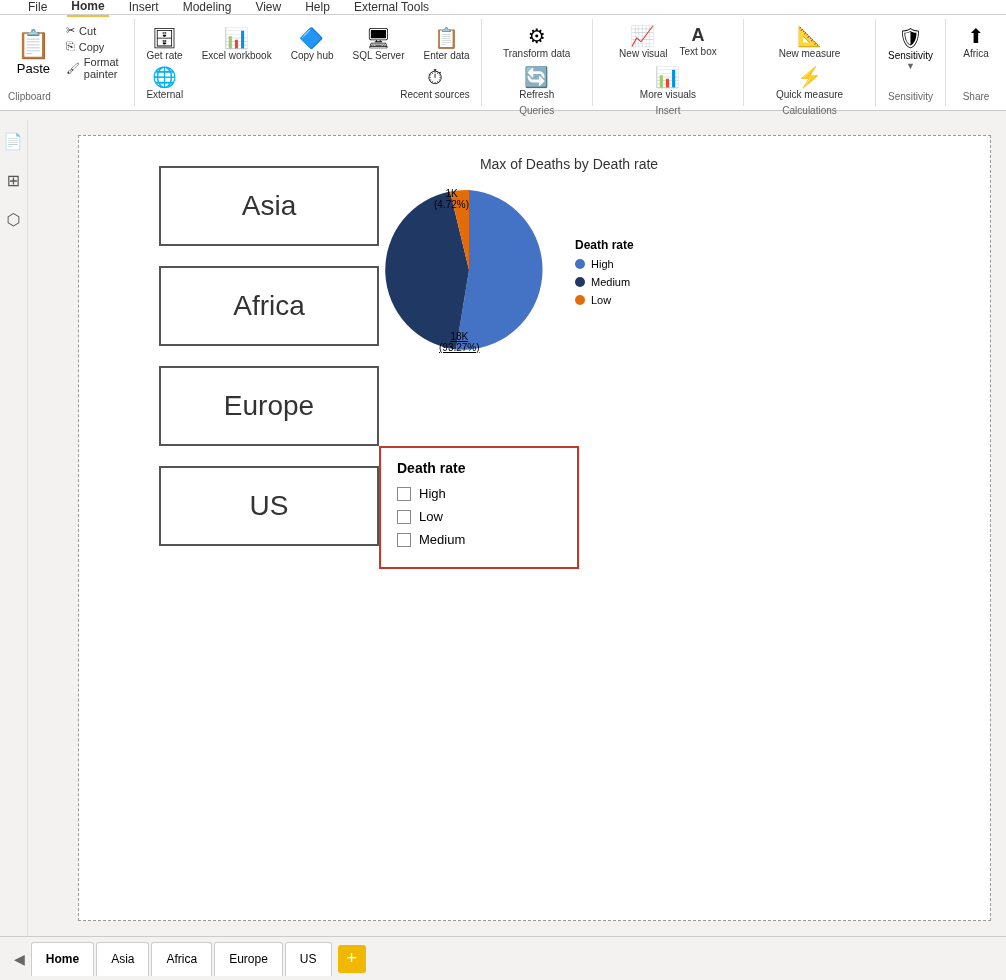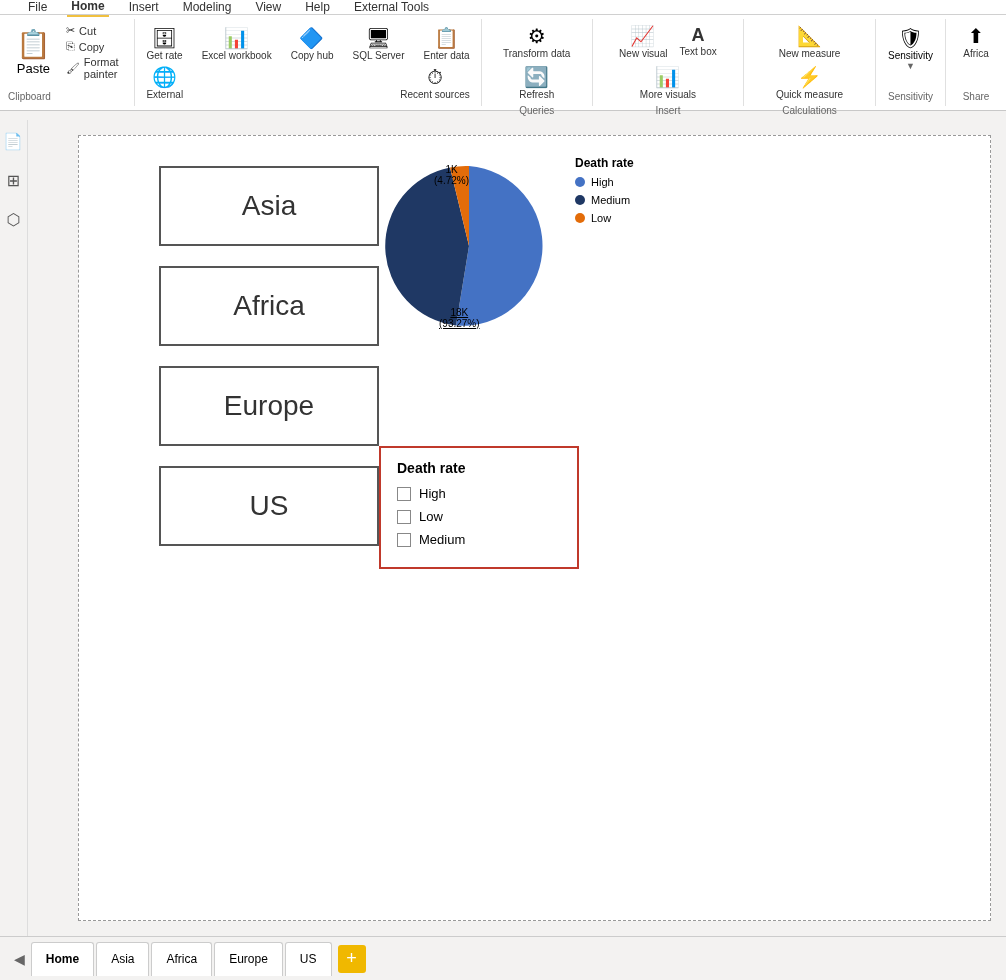--- a/index.html
+++ b/index.html
@@ -147,21 +147,21 @@
     }
     .chart-title {
       text-align: center;
       font-size: 14px;
       font-weight: 500;
       color: #333;
       margin-bottom: 8px;
     }
     .chart-body {
       display: flex;
-      align-items: flex-start;
+      align-items: center;
       gap: 16px;
     }
     .legend { display: flex; flex-direction: column; gap: 6px; }
     .legend-title { font-size: 12px; font-weight: 600; }
     .legend-item { display: flex; align-items: center; gap: 6px; font-size: 11px; }
     .legend-dot { width: 10px; height: 10px; border-radius: 50%; flex-shrink: 0; }
 
     
     .filter-box {
       position: absolute;
@@ -419,20 +419,21 @@
 
     <div class="slicer-btn" style="left:80px; top:230px; width:220px; height:80px;">
       <span>Europe</span>
     </div>
 
     <div class="slicer-btn" style="left:80px; top:330px; width:220px; height:80px;">
       <span>US</span>
     </div>
 
     <div class="chart-container">
+      <div class="chart-title">Max of Deaths by Death rate</div>
       <div class="chart-body">
 
         <div style="position:relative;">
           <svg width="180" height="180" viewBox="0 0 180 180">
 
             <path d="M90,90 L90,10 A80,80 0 1,1 77,169.5 Z" fill="#4472C4"></path>
 
             <path d="M90,90 L77,169.5 A80,80 0 0,1 71,11.5 Z" fill="#1F3864"></path>
 
             <path d="M90,90 L71,11.5 A80,80 0 0,1 90,10 Z" fill="#E36C09"></path>

